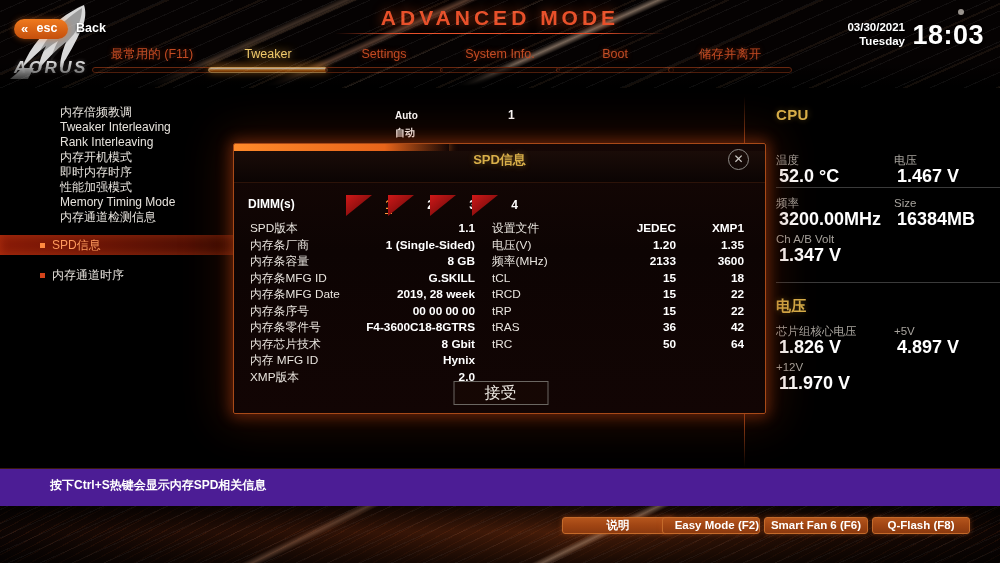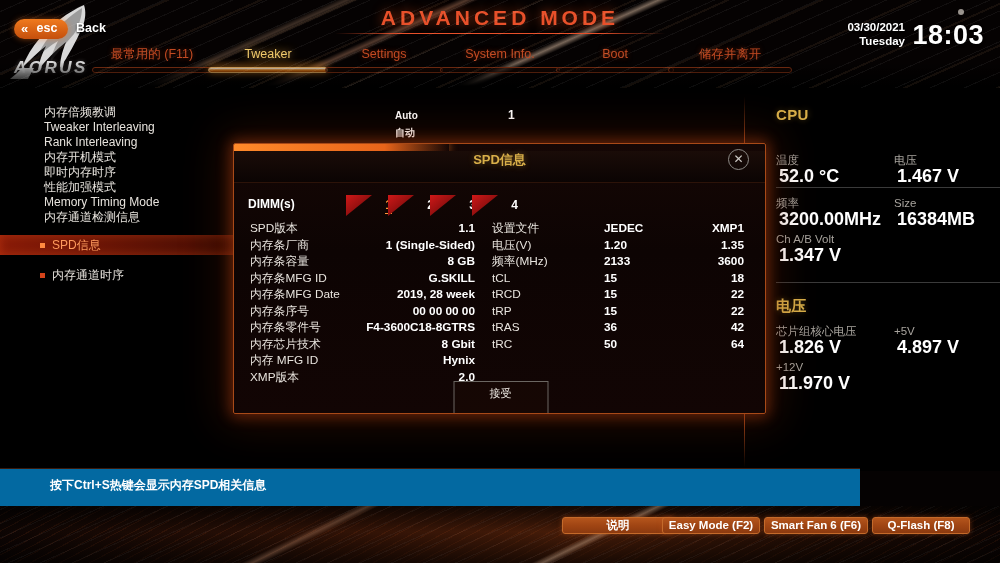--- a/index.html
+++ b/index.html
@@ -123,21 +123,21 @@
   }
   .right-divider{
     position:absolute; left:744px; top:96px; width:1px; height:372px;
     background: linear-gradient(to bottom, rgba(255,110,40,0), rgba(255,110,40,.55) 12%, rgba(255,110,40,.55) 88%, rgba(255,110,40,0));
   }
 
   
   .left-menu { position: absolute; left: 0; top: 105px; width: 300px; }
   .menu-row {
     position: relative; height: 15px;
-    padding-left: 44px; color: #e6e2dc; font-size: 12px; line-height: 15px;
+    padding-left: 60px; color: #e6e2dc; font-size: 12px; line-height: 15px;
     white-space: nowrap;
   }
   .menu-gap { height: 10px; }
   .menu-row.bulleted { padding-left: 52px; height: 20px; line-height: 20px; }
   .menu-row.bulleted:before {
     content: ""; position: absolute; left: 40px; top: 8px;
     width: 5px; height: 5px; background: #d4431a;
   }
   .menu-row.selected {
     background: linear-gradient(to right, rgba(150,30,8,.92) 0%, rgba(110,22,6,.75) 62%, rgba(40,8,2,0) 100%);
@@ -209,39 +209,39 @@
     position: absolute; right: 2px; top: 3px;
     font-size: 12px; font-weight: bold; color: #fff;
   }
   .dimm-tab.active .dimm-num { color: #ff9538; border-bottom: 1px solid #ff9538; padding-bottom: 1px; }
 
   .spd-left { position: absolute; left: 16px; top: 36px; width: 225px; }
   .spd-right { position: absolute; left: 258px; top: 36px; width: 262px; }
   .spd-line { position: relative; height: 16.5px; font-size: 11.8px; line-height: 16.5px; }
   .spd-key { position: absolute; left: 0; top: 0; color: #e8e4de; white-space: nowrap; }
   .spd-val { position: absolute; right: 0; top: 0; color: #fff; font-weight: bold; white-space: nowrap; }
-  .col-j { position: absolute; left: 112px; width: 62px; text-align: left; color: #fff; font-weight: bold; }
+  .col-j { position: absolute; left: 122px; width: 62px; text-align: right; color: #fff; font-weight: bold; }
   .col-x1 { position: absolute; left: 190px; width: 62px; text-align: right; color: #fff; font-weight: bold; }
   .col-x2 { position: absolute; left: 252px; width: 58px; text-align: right; color: #fff; font-weight: bold; }
   .spd-right .spd-line.head .col-j,
   .spd-right .spd-line.head .col-x1,
   .spd-right .spd-line.head .col-x2 { font-weight: bold; color: #fff; }
 
   .accept-btn {
     position: absolute; left: 50%; transform: translateX(-50%); top: 197px;
-    width: 95px; height: 33px; line-height: 22px; text-align: center;
-    border: 1px solid #6b6762; color: #ece8e2; font-size: 11px;
+    width: 95px; height: 24px; line-height: 22px; text-align: center;
+    border: 1px solid #6b6762; color: #ece8e2; font-size: 16px;
     background: rgba(25,10,6,.55); cursor: pointer;
   }
 
   
   .help-strip {
-    position: absolute; left: 0; top: 468px; width: 860px; height: 38px;
+    position: absolute; left: 0; top: 468px; width: 1000px; height: 38px;
     border-top: 1px solid #3b1a0c;
-    background: #0369a1;
+    background: #4c1d95;
   }
   .help-text {
     position: absolute; left: 50px; top: 8px;
     color: #fff; font-size: 12px; font-weight: bold;
   }
   .footer {
     position: absolute; left: 0; top: 506px; width: 1000px; height: 57px;
     background:
       linear-gradient(to bottom, rgba(0,0,0,.82) 0%, rgba(0,0,0,.30) 45%, rgba(0,0,0,.75) 100%),
       repeating-linear-gradient(-28deg,
@@ -545,18 +545,18 @@
 
   <div class="help-strip">
     <div class="help-text">按下Ctrl+S热键会显示内存SPD相关信息</div>
   </div>
 
   <div class="footer"></div>
   <div class="esc-key">esc</div>
   <div class="back-label">Back</div>
   <div id="footer-buttons">
       <div class="fbtn" style="left: 562px; width: 112px;"><span class="lbl">说明</span></div>
-      <div class="fbtn" style="left: 662px; width: 98px;"><span class="lbl">Easy Mode (F2)</span></div>
+      <div class="fbtn" style="left: 662px; width: 98px; text-align: right;"><span class="lbl">Easy Mode (F2)</span></div>
       <div class="fbtn" style="left: 764px; width: 104px;"><span class="lbl">Smart Fan 6 (F6)</span></div>
       <div class="fbtn" style="left: 872px; width: 98px;"><span class="lbl">Q-Flash (F8)</span></div>
     </div>
 
 </div>
 
 </body></html>

